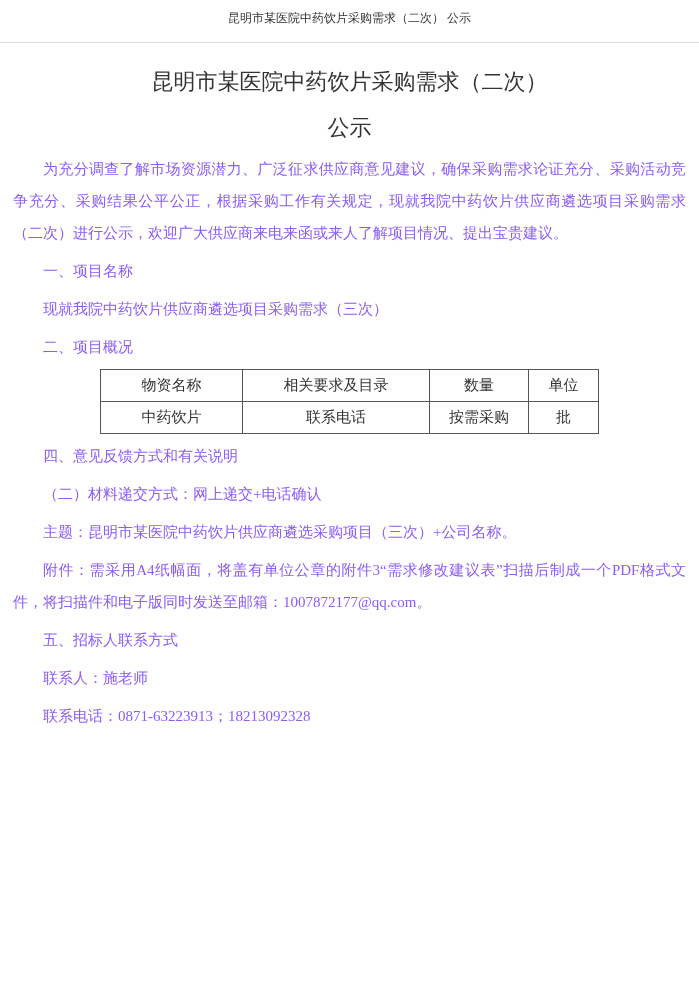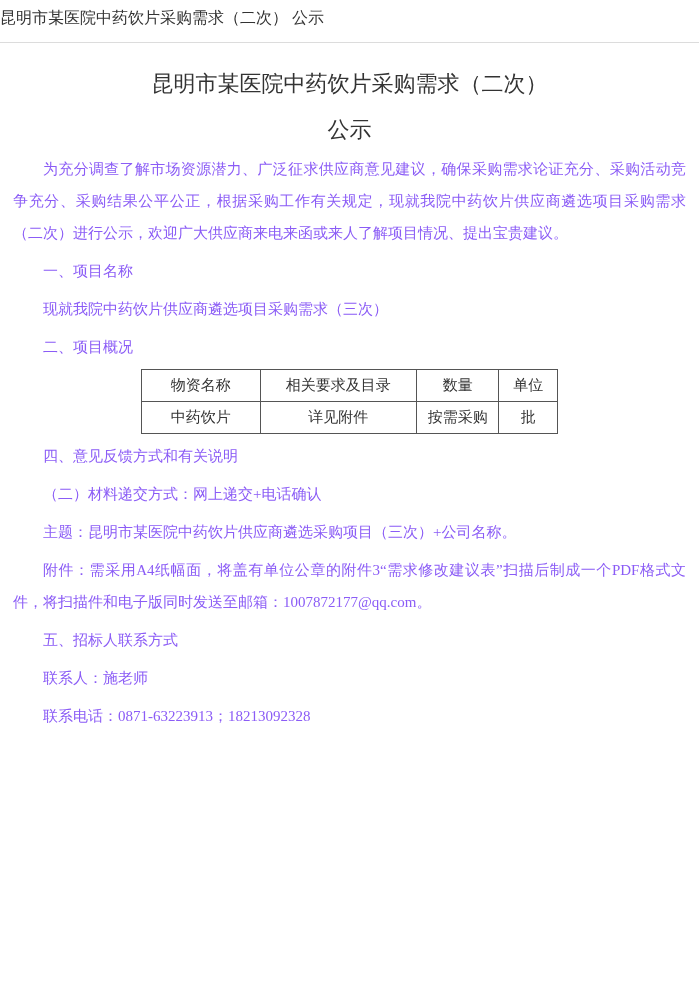--- a/index.html
+++ b/index.html
@@ -5,51 +5,52 @@
   html, body { margin: 0; padding: 0; }
   body {
     width: 699px;
     height: 999px;
     background: #ffffff;
     color: #333333;
     font-family: "Liberation Serif", "DejaVu Serif", serif;
     overflow: hidden;
   }
   .site-header {
-    text-align: left;
-    font-size: 16px;
+    text-align: center;
+    font-size: 12px;
     line-height: 24px;
     padding: 6px 0 12px 0;
     border-bottom: 1px solid #dcdcdc;
     color: #333333;
   }
   .article {
     padding: 0 13px;
   }
   .doc-title {
     margin: 18px 0 0 0;
     font-size: 22px;
     font-weight: 400;
     text-align: center;
     line-height: 46px;
     color: #333333;
+    font-family: Liberation Mono, monospace;
   }
   .doc-title .line { display: block; }
   .article p {
     margin: 0 0 6px 0;
     font-size: 15px;
     line-height: 32px;
     text-indent: 2em;
     text-align: justify;
     color: #8b5cf6;
   }
   table.overview-table {
     border-collapse: collapse;
     margin: 6px auto;
-    width: 417px;
+    width: 499px;
     table-layout: fixed;
   }
   table.overview-table td {
     border: 1px solid #555555;
     text-align: center;
     vertical-align: middle;
     font-size: 15px;
     font-weight: 400;
     height: 31px;
     padding: 0 2px;
@@ -90,21 +91,21 @@
     </colgroup>
     <tbody>
       <tr>
         <td>物资名称</td>
         <td>相关要求及目录</td>
         <td>数量</td>
         <td>单位</td>
       </tr>
       <tr>
         <td>中药饮片</td>
-        <td>详见附件</td>
+        <td>联系电话</td>
         <td>按需采购</td>
         <td>批</td>
       </tr>
     </tbody>
   </table>
 
 
   <p>四、意见反馈方式和有关说明</p>
   <p>（二）材料递交方式：网上递交+电话确认</p>
   <p>主题：昆明市某医院中药饮片供应商遴选采购项目（三次）+公司名称。</p>

